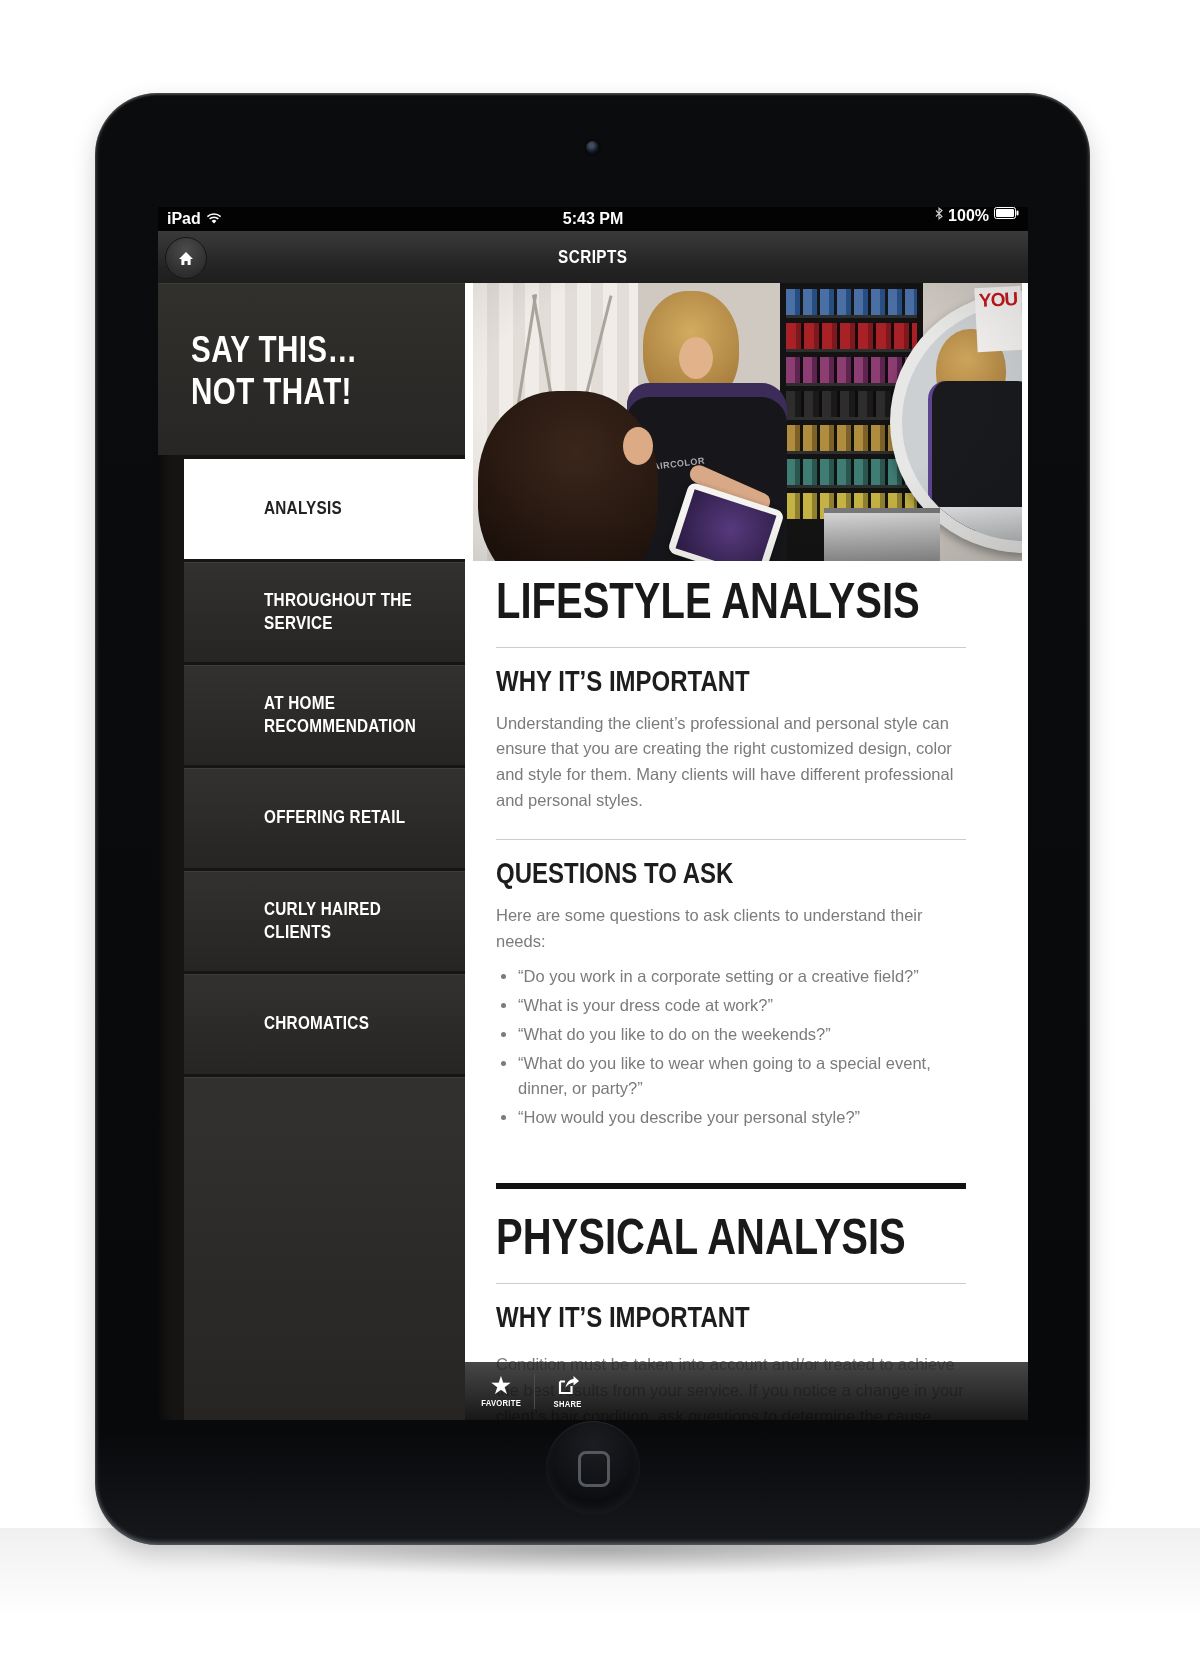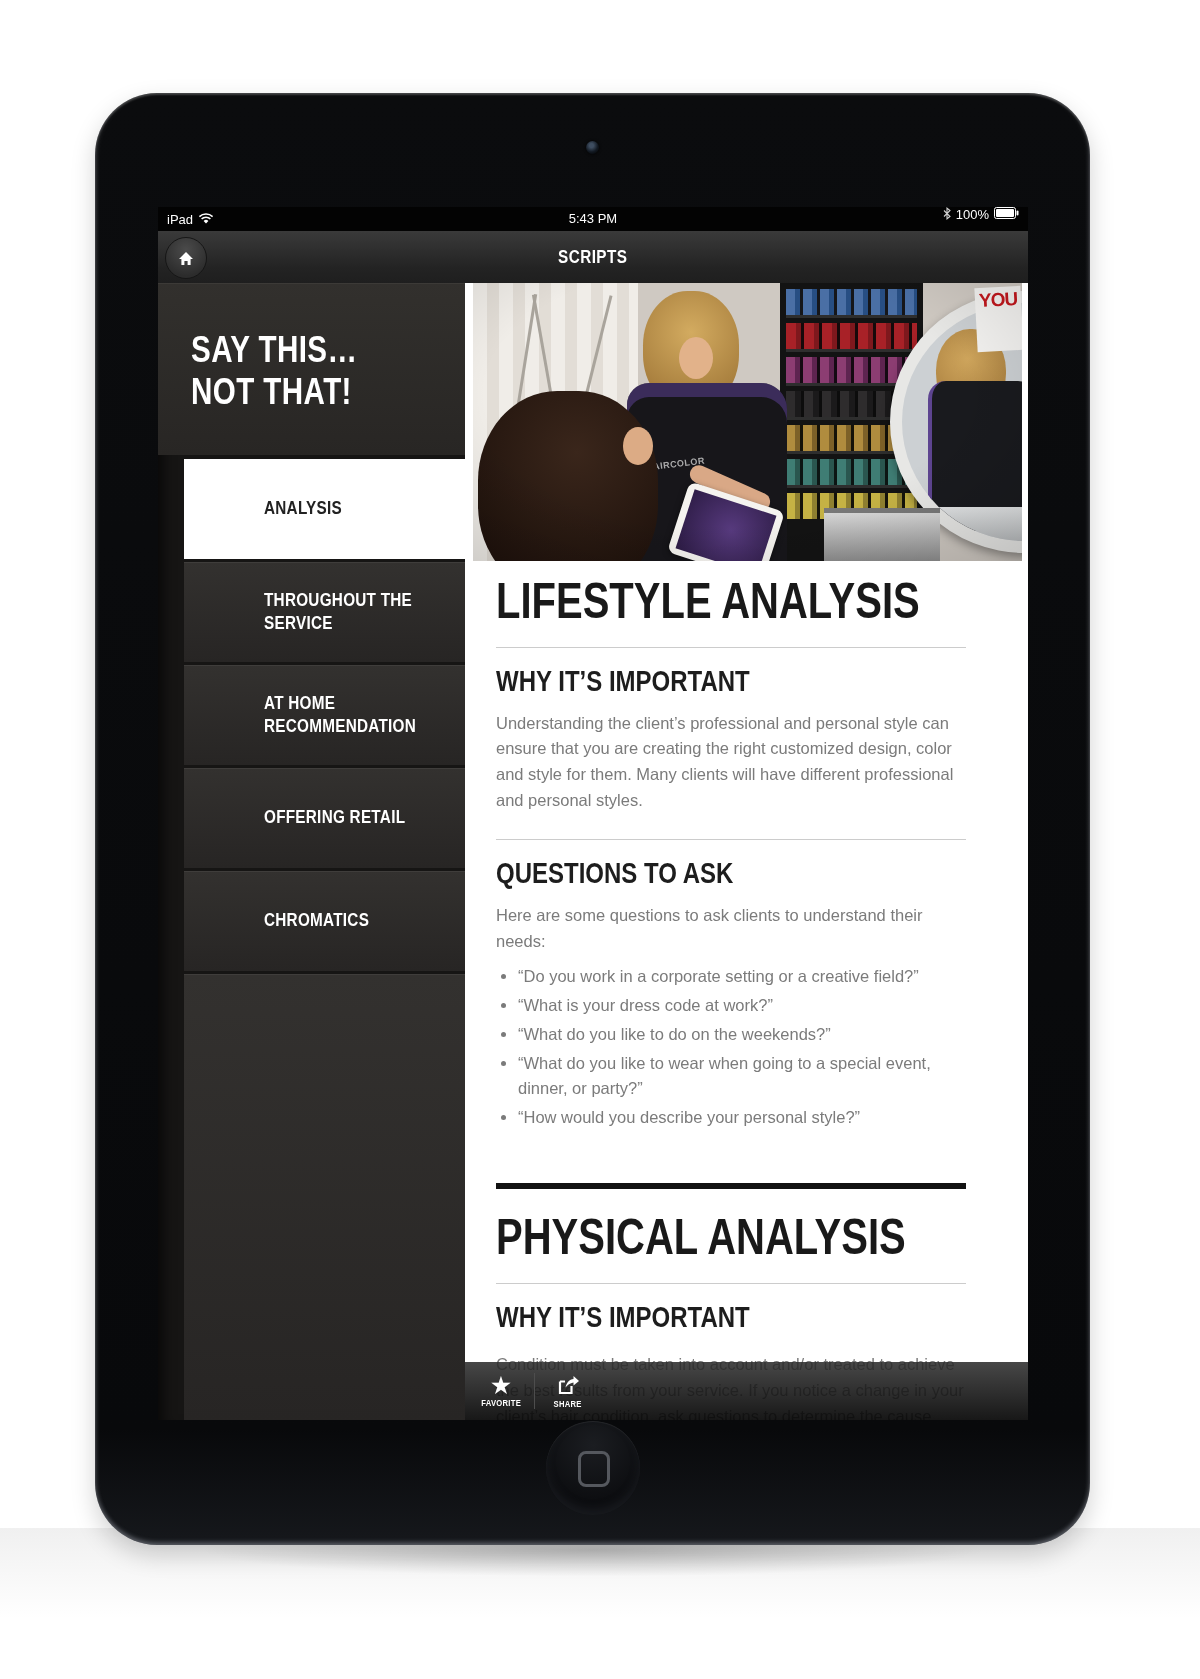--- a/index.html
+++ b/index.html
@@ -43,21 +43,21 @@
     border:3px solid #55585e;border-radius:8px;
   }
   
   .screen{
     position:absolute;left:63px;top:114px;width:870px;height:1213px;
     background:#000;overflow:hidden;
   }
   
   .status-bar{
     position:absolute;left:0;top:0;width:100%;height:24px;background:#030303;
-    color:#fdfdfd;font-size:13px;font-weight:normal;
+    color:#fdfdfd;font-size:16px;font-weight:bold;
   }
   .status-left{position:absolute;left:9px;top:0;height:24px;display:flex;align-items:center;gap:5px;}
   .status-time{position:absolute;left:0;width:100%;text-align:center;line-height:24px;}
   .status-right{position:absolute;right:9px;top:0;height:24px;display:flex;align-items:flex-start;gap:5px;}
   .sicon{display:inline-flex;align-items:center;}
   
   .nav-bar{
     position:absolute;left:0;top:24px;width:100%;height:68px;
     background:linear-gradient(#3a3a3a,#232323 55%,#1a1a1a);
     border-bottom:1px solid #000;box-sizing:border-box;
@@ -236,20 +236,23 @@
             <div class="sb-item">
               <span class="sb-label">THROUGHOUT THE SERVICE</span>
             </div>
             <div class="sb-item">
               <span class="sb-label">AT HOME RECOMMENDATION</span>
             </div>
             <div class="sb-item">
               <span class="sb-label">OFFERING RETAIL</span>
             </div>
             <div class="sb-item">
+              <span class="sb-label">CURLY HAIRED CLIENTS</span>
+            </div>
+            <div class="sb-item">
               <span class="sb-label">CHROMATICS</span>
             </div>
             <div class="sb-item">
               <span class="sb-label"></span>
             </div>
           </div>
       </div>
 
       <div class="main">
 

